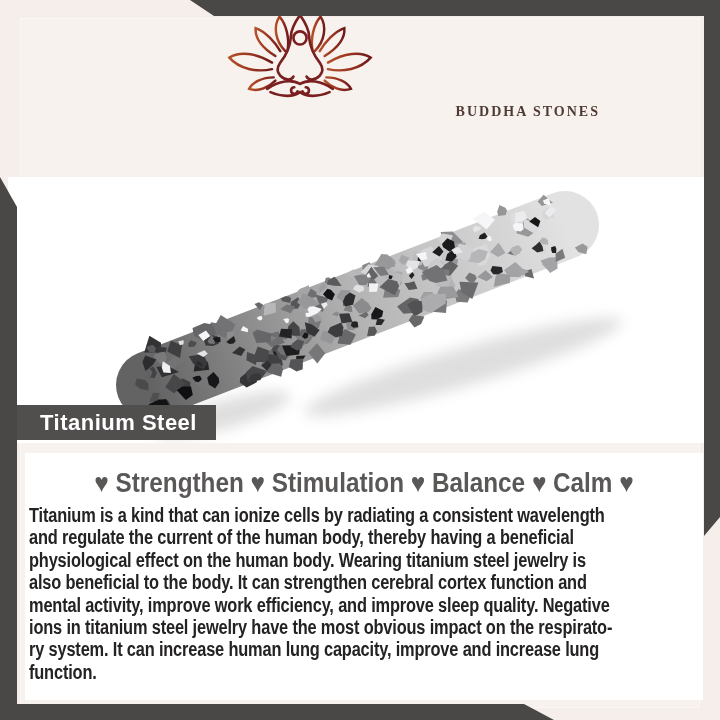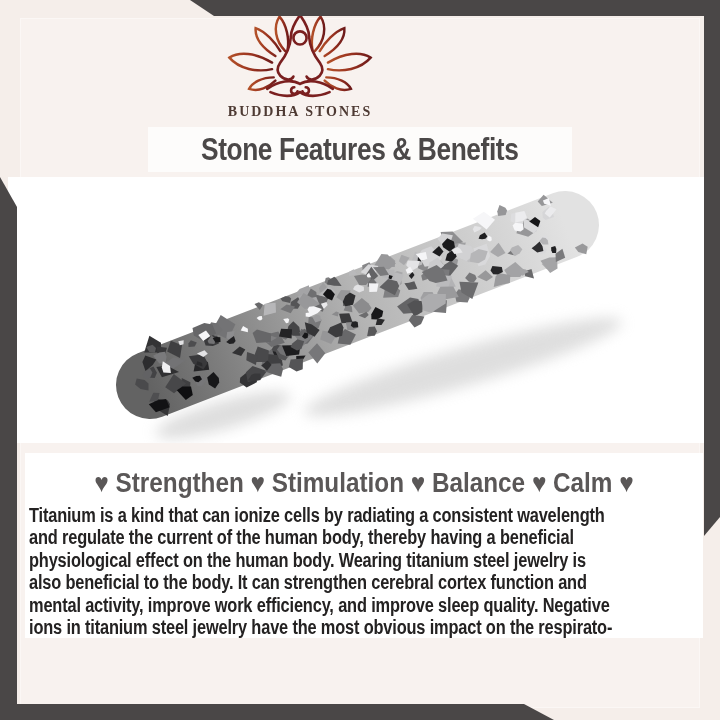--- a/index.html
+++ b/index.html
@@ -16,21 +16,21 @@
   .ribbon-top{left:190px;top:0;width:530px;height:16px;
       clip-path:polygon(0 0,100% 0,100% 100%,24px 100%);}
   .ribbon-right{left:704px;top:0;width:16px;height:536px;
       clip-path:polygon(0 0,100% 0,100% calc(100% - 19px),0 100%);}
   .ribbon-left{left:0;top:177px;width:17px;height:543px;
       clip-path:polygon(0 0,100% 30px,100% 100%,0 100%);}
   .ribbon-bottom{left:0;top:704px;width:554px;height:16px;
       clip-path:polygon(0 0,524px 0,100% 100%,0 100%);}
 
   
-  .brand{position:absolute;left:0;top:10px;width:600px;text-align:center;}
+  .brand{position:absolute;left:0;top:10px;width:600px;text-align:right;}
   .brand svg{display:block;margin:0 auto;}
   .brand-name{margin-top:2px;font-family:"Liberation Serif","DejaVu Serif",serif;
       font-size:14px;font-weight:600;letter-spacing:2px;color:#4e3a33;}
 
   
   .title-box{position:absolute;left:148px;top:127px;width:424px;height:45px;
       background:#fdfcfb;display:flex;align-items:center;justify-content:center;}
   .title-text{font-size:31px;font-weight:700;color:#4b4848;white-space:nowrap;
       transform:scaleX(.85);letter-spacing:-.5px;}
 
@@ -38,21 +38,21 @@
   .photo-panel{position:absolute;left:8px;top:177px;width:697px;height:266px;background:#ffffff;}
   .photo-panel svg{position:absolute;left:0;top:0;}
 
   
   .label-band{position:absolute;left:10px;top:405px;width:206px;height:35px;
       background:#514e4e;display:flex;align-items:center;}
   .label-text{color:#ffffff;font-size:22px;font-weight:700;letter-spacing:.5px;
       padding-left:30px;white-space:nowrap;}
 
   
-  .text-panel{position:absolute;left:25px;top:453px;width:678px;height:185px;
+  .text-panel{position:absolute;left:25px;top:453px;width:678px;height:247px;
       background:#ffffff;overflow:hidden;}
   .benefits-heading{margin-top:15px;width:100%;text-align:center;font-size:27px;
       font-weight:700;color:#5a5757;white-space:nowrap;transform:scaleX(.9);}
   .benefits-body-wrap{padding:5px 12px 0 4px;}
   .benefits-body{width:795px;transform:scaleX(.84);transform-origin:left top;
       font-size:19.5px;line-height:22.4px;font-weight:700;color:#242222;
       white-space:pre-line;letter-spacing:-.2px;}
 </style>
 </head>
 <body>
@@ -90,23 +90,20 @@
         <path d="M121,32 C122,44 126,54 134,64 C138,70 138,76 134,80 C128,86 120,86 118,81"></path>
         <path d="M70,96 C84,86 100,84 110,90 C120,84 136,86 150,96"></path>
         <path d="M74,100 C88,106 102,106 110,100 C118,106 132,106 146,100"></path>
         <path d="M103,94 a4,4 0 1 0 4,5"></path>
         <path d="M117,94 a4,4 0 1 1 -4,5"></path>
       </g>
     </svg>
     <div class="brand-name">BUDDHA STONES</div>
   </div>
 
-  <div class="title-box">
-    <div class="title-text">Stone Features &amp; Benefits</div>
-  </div>
 
   <div class="photo-panel">
     <svg id="bar-svg" width="697" height="266" viewBox="0 0 697 266" aria-hidden="true">
       <defs>
         <linearGradient id="barGrad" gradientUnits="userSpaceOnUse" x1="142" y1="208" x2="557" y2="48">
           <stop offset="0" stop-color="#636363"></stop>
           <stop offset="0.5" stop-color="#b4b4b4"></stop>
           <stop offset="1" stop-color="#e2e2e2"></stop>
         </linearGradient>
         <filter id="soft" x="-40%" y="-40%" width="180%" height="180%">
@@ -312,20 +309,23 @@
           <polygon points="360.1,100.6 359.2,100.0 358.7,98.1 361.1,95.7 361.9,97.7 363.3,100.2" fill="rgb(246,246,248)"></polygon>
           <polygon points="318.5,124.9 319.6,128.1 315.8,131.9 312.9,126.7" fill="rgb(235,235,237)"></polygon>
           <polygon points="399.4,96.7 397.6,92.8 402.2,89.7 405.3,94.7" fill="rgb(245,245,247)"></polygon>
           <polygon points="346.7,108.9 349.7,107.5 355.8,109.7 356.0,113.5 351.2,115.4 345.0,112.2" fill="rgb(226,226,228)"></polygon>
           <polygon points="280.4,145.7 278.1,146.2 276.8,144.2 275.2,141.9 279.9,141.3 281.2,142.5" fill="rgb(246,246,248)"></polygon>
           <polygon points="449.2,69.9 452.2,71.7 454.7,75.4 446.4,76.9 443.5,73.1" fill="rgb(231,231,233)"></polygon>
         </g>
     </svg>
   </div>
 
+  <div class="label-band">
+    <div class="label-text">Titanium Steel</div>
+  </div>
 
   <div class="text-panel">
     <div class="benefits-heading">♥ Strengthen ♥ Stimulation ♥ Balance ♥ Calm ♥</div>
     <div class="benefits-body-wrap">
       <div class="benefits-body">Titanium is a kind that can ionize cells by radiating a consistent wavelength
 and regulate the current of the human body, thereby having a beneficial
 physiological effect on the human body. Wearing titanium steel jewelry is
 also beneficial to the body. It can strengthen cerebral cortex function and
 mental activity, improve work efficiency, and improve sleep quality. Negative
 ions in titanium steel jewelry have the most obvious impact on the respirato-

